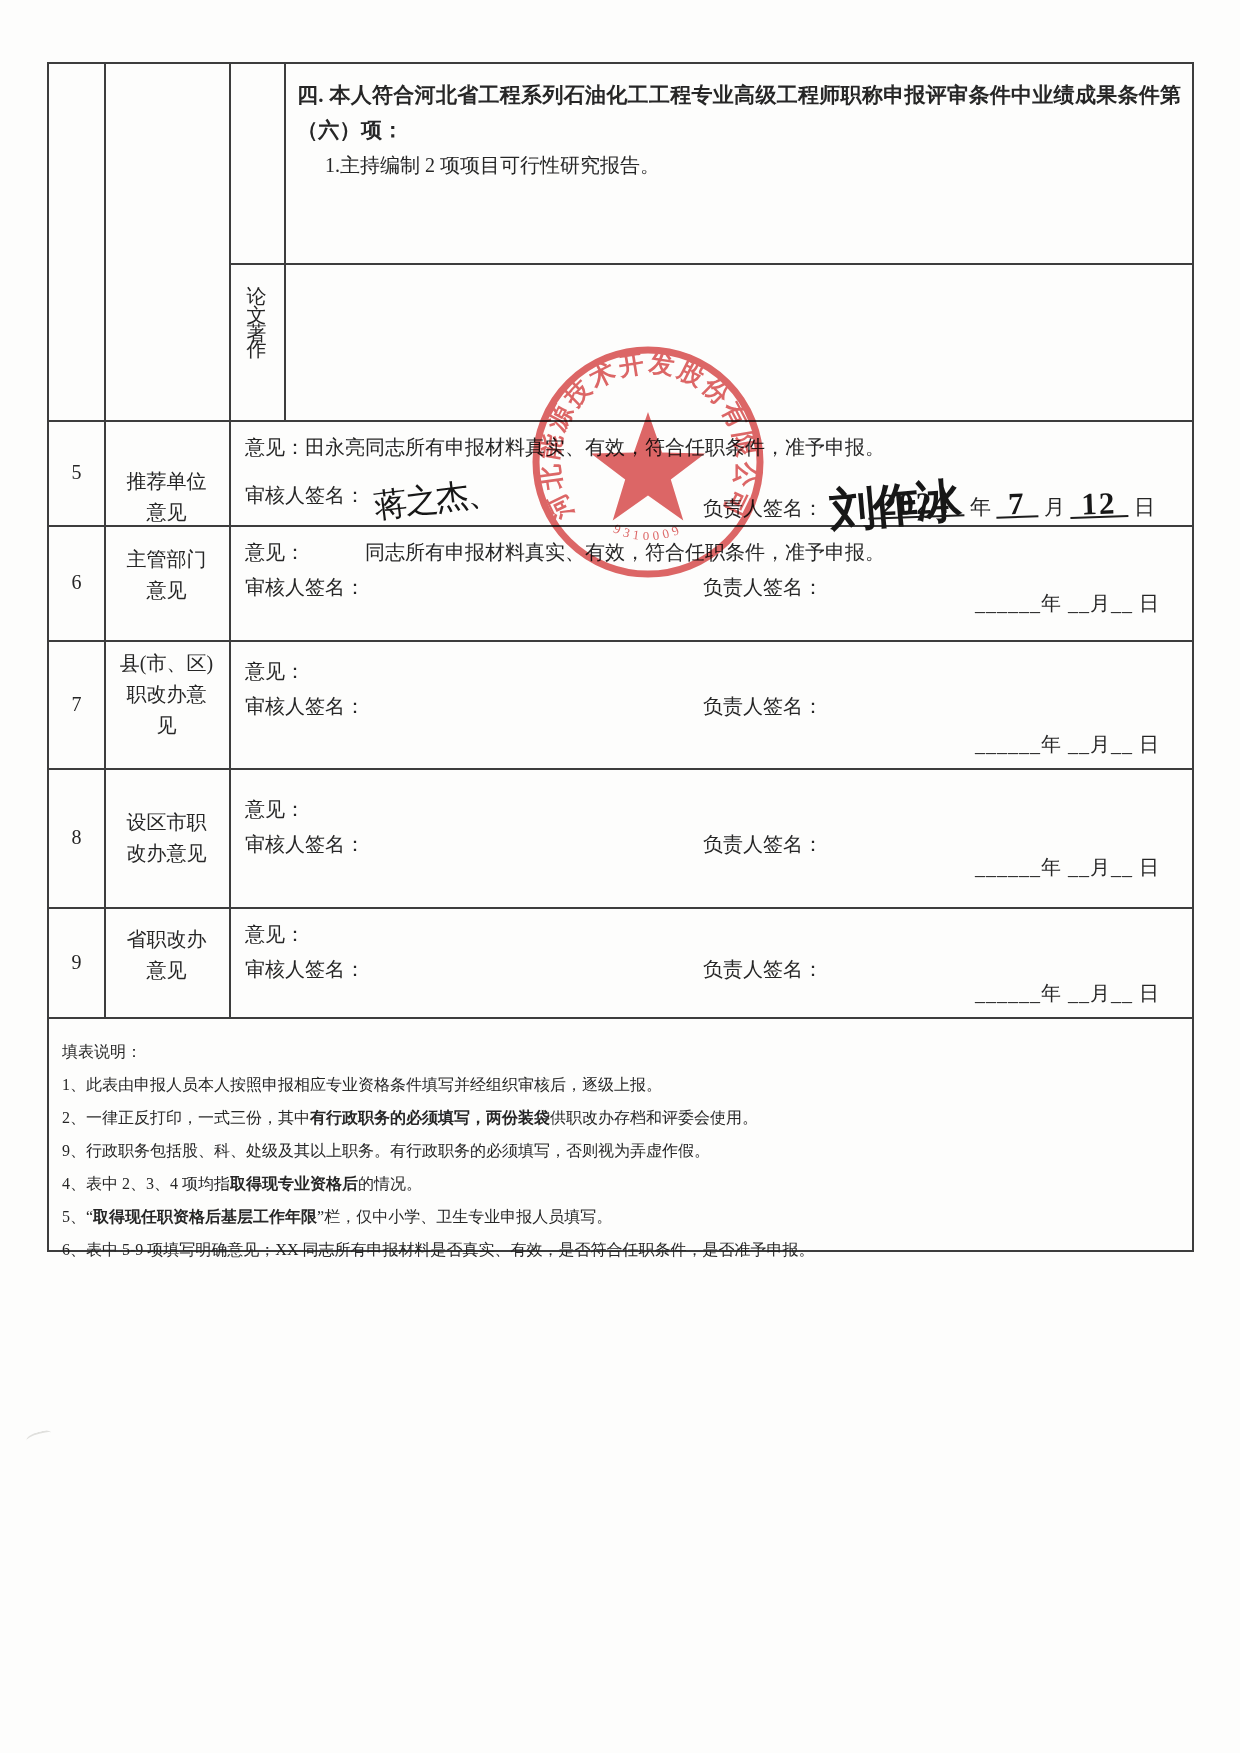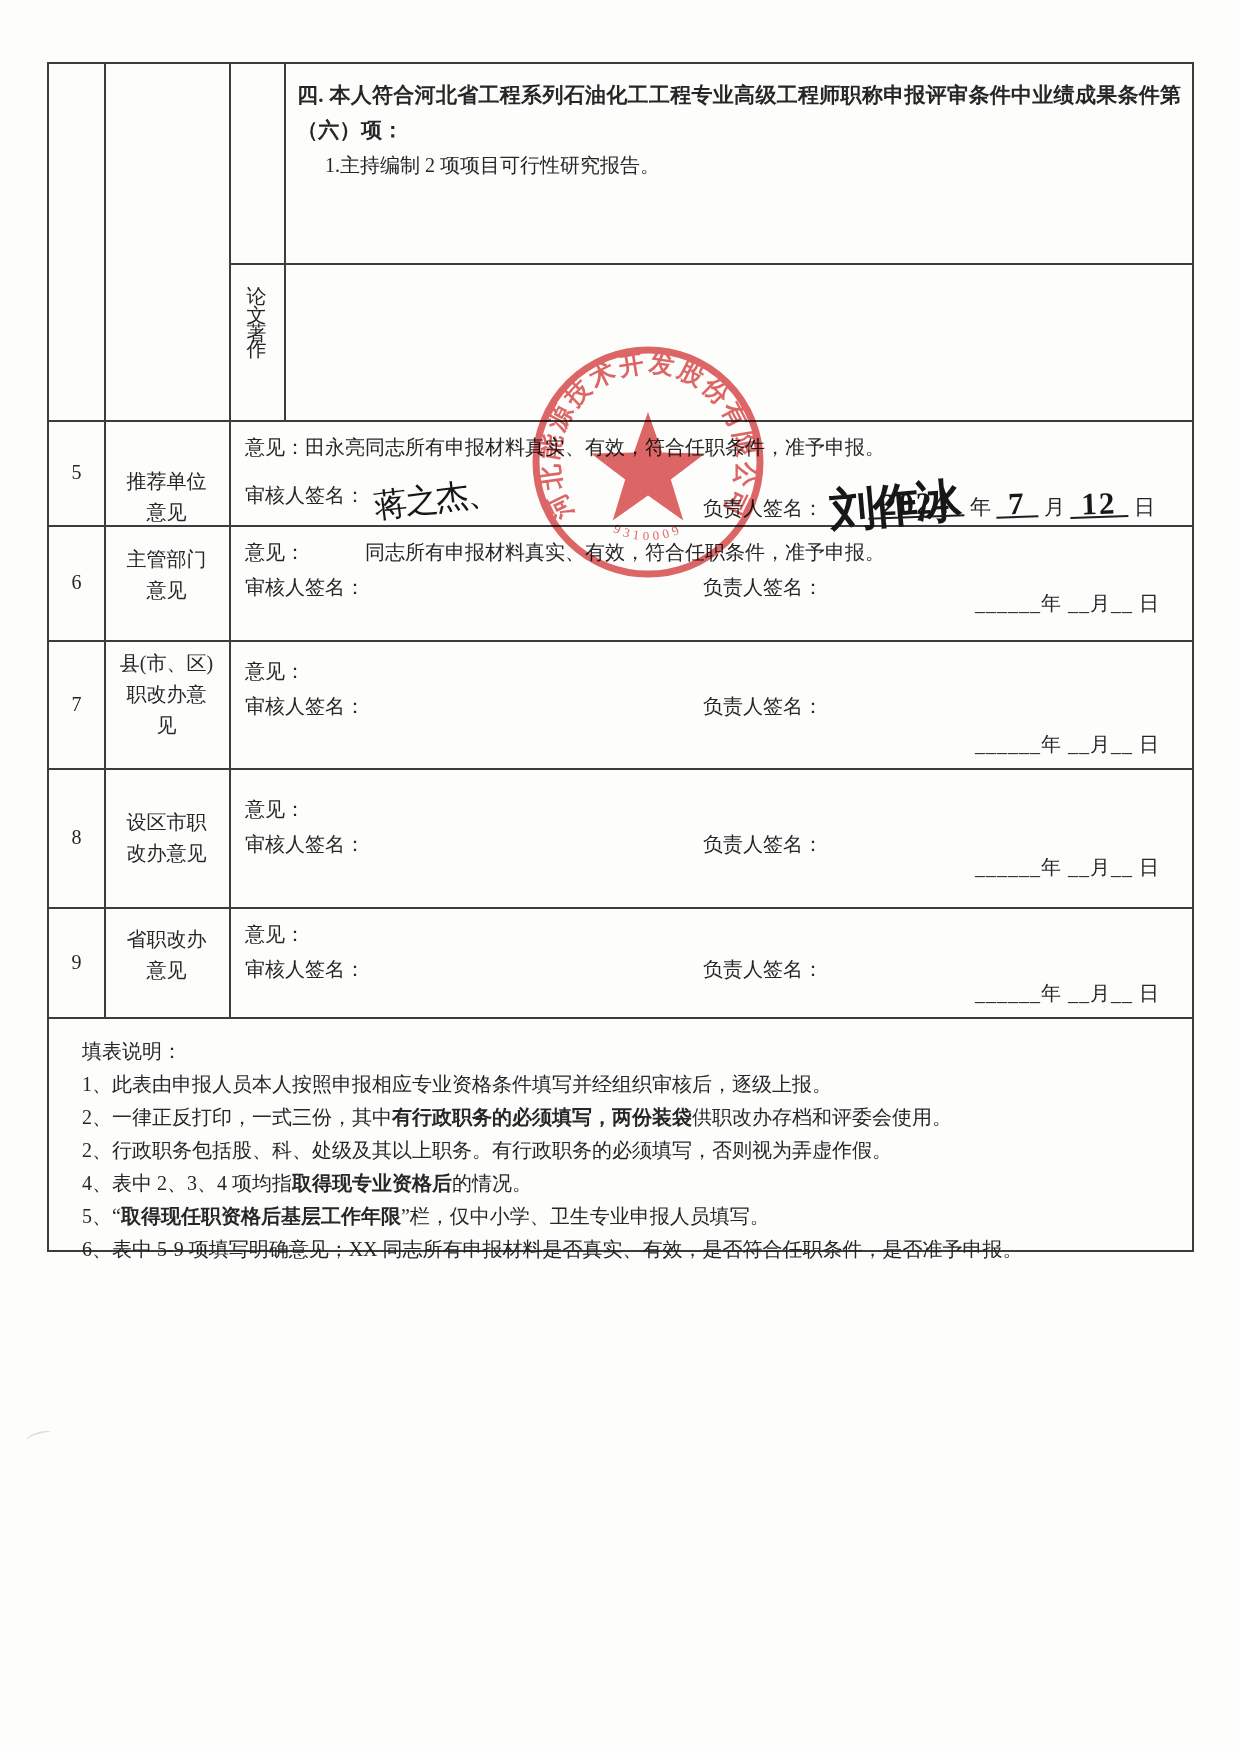--- a/index.html
+++ b/index.html
@@ -45,21 +45,21 @@
     font-size:31px;line-height:24px;transform:rotate(-2deg);font-weight:bold;letter-spacing:2px;}
   .hwdate.y{min-width:96px;}
   .hwdate.m{min-width:42px;}
   .hwdate.d{min-width:58px;}
   .dsuf{font-size:21px;margin:0 4px 0 6px;}
   
   .stampWrap{position:absolute;left:483px;top:297px;width:330px;height:330px;
     mix-blend-mode:multiply;opacity:.84;filter:blur(.3px);pointer-events:none;}
   
   .notes{position:absolute;left:0;right:0;top:955px;bottom:0;box-sizing:border-box;padding:16px 2px 0 13px;
-    font-size:20px;line-height:33px;margin-left:20px;}
+    font-size:16px;line-height:33px;}
   .notes b{font-weight:bold;}
   
   .smudge{position:absolute;left:26px;top:1432px;width:26px;height:8px;
     border-top:2px solid #d9d9d6;border-radius:60% 40% 50% 50%;transform:rotate(-14deg);opacity:.8;}
 </style>
 </head>
 <body>
 
 <div class="page">
   <div class="tbl">
@@ -142,21 +142,21 @@
         <span class="sigR">审核人签名：</span>
         <span class="sigP">负责人签名：</span>
       </div>
       <div class="dateline">______年  __月__  日</div>
     </div>
 
     <div class="notes">
       <div>填表说明：</div>
       <div class="note-line"><span>1、此表由申报人员本人按照申报相应专业资格条件填写并经组织审核后，逐级上报。</span><b></b><span></span></div>
       <div class="note-line"><span>2、一律正反打印，一式三份，其中</span><b>有行政职务的必须填写，两份装袋</b><span>供职改办存档和评委会使用。</span></div>
-      <div class="note-line"><span>2、行政职务包括股、科、处级及其以上职务。有行政职务的必须填写，否则视为弄虚作假。</span><b></b><span></span></div>
+      <div class="note-line"><span>9、行政职务包括股、科、处级及其以上职务。有行政职务的必须填写，否则视为弄虚作假。</span><b></b><span></span></div>
       <div class="note-line"><span>4、表中 2、3、4 项均指</span><b>取得现专业资格后</b><span>的情况。</span></div>
       <div class="note-line"><span>5、“</span><b>取得现任职资格后基层工作年限</b><span>”栏，仅中小学、卫生专业申报人员填写。</span></div>
       <div class="note-line"><span>6、表中 5-9 项填写明确意见；XX 同志所有申报材料是否真实、有效，是否符合任职条件，是否准予申报。</span><b></b><span></span></div>
     </div>
   </div>
 
   <div class="stampWrap">
     <svg width="330" height="330" viewBox="-165 -165 330 330" xmlns="http://www.w3.org/2000/svg">
       <circle r="112" fill="none" stroke="#d84a4a" stroke-width="7"></circle>
       <polygon fill="#d84a4a" transform="translate(0,10)" points="0,-60 14.1,-19.4 57.1,-18.5 22.8,7.4 35.3,48.5 0,23.5 -35.3,48.5 -22.8,7.4 -57.1,-18.5 -14.1,-19.4"></polygon>

